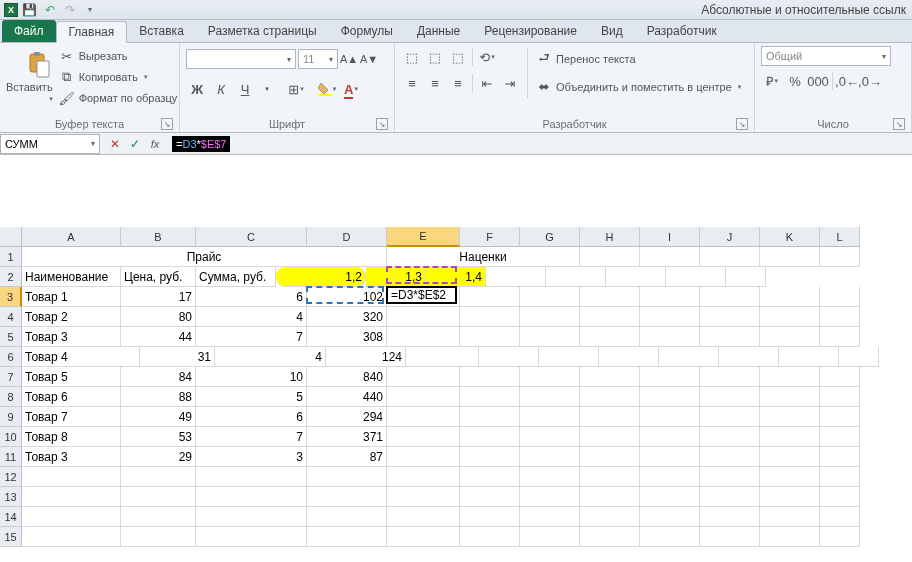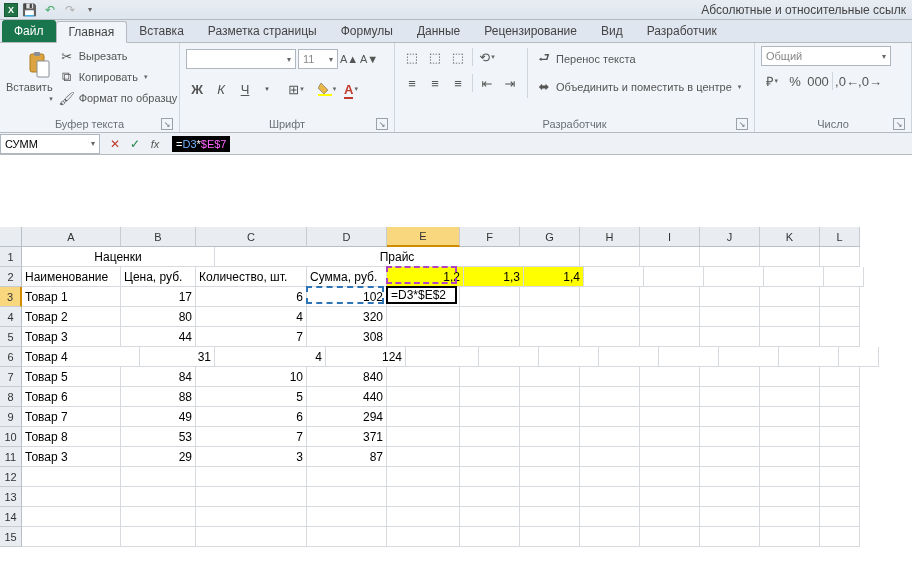--- a/index.html
+++ b/index.html
@@ -283,34 +283,33 @@
       <div class="rh">9</div>
       <div class="rh">10</div>
       <div class="rh">11</div>
       <div class="rh">12</div>
       <div class="rh">13</div>
       <div class="rh">14</div>
       <div class="rh">15</div>
     </div>
   <div class="cells" id="cells">
       <div class="row">
+        <div class="cell c" style="width: 365px;">Прайс</div>
         <div class="cell c" style="width: 193px;">Наценки</div>
-        <div class="cell c" style="width: 365px;">Прайс</div>
         <div class="cell" style="width: 60px;"></div>
         <div class="cell" style="width: 60px;"></div>
         <div class="cell" style="width: 60px;"></div>
         <div class="cell" style="width: 60px;"></div>
         <div class="cell" style="width: 40px;"></div>
       </div>
       <div class="row">
         <div class="cell" style="width: 99px;">Наименование</div>
         <div class="cell" style="width: 75px;">Цена, руб.</div>
-        <div class="cell" style="width: 111px;">Количество, шт.</div>
         <div class="cell" style="width: 80px;">Сумма, руб.</div>
-        <div class="cell r hl" style="width: 77px;">1,2</div>
+        <div class="cell r hl" style="width: 90px; border-radius: 9px;">1,2</div>
         <div class="cell r hl" style="width: 60px;">1,3</div>
         <div class="cell r hl" style="width: 60px;">1,4</div>
         <div class="cell" style="width: 60px;"></div>
         <div class="cell" style="width: 60px;"></div>
         <div class="cell" style="width: 60px;"></div>
         <div class="cell" style="width: 60px;"></div>
         <div class="cell" style="width: 40px;"></div>
       </div>
       <div class="row">
         <div class="cell" style="width: 99px;">Товар 1</div>

